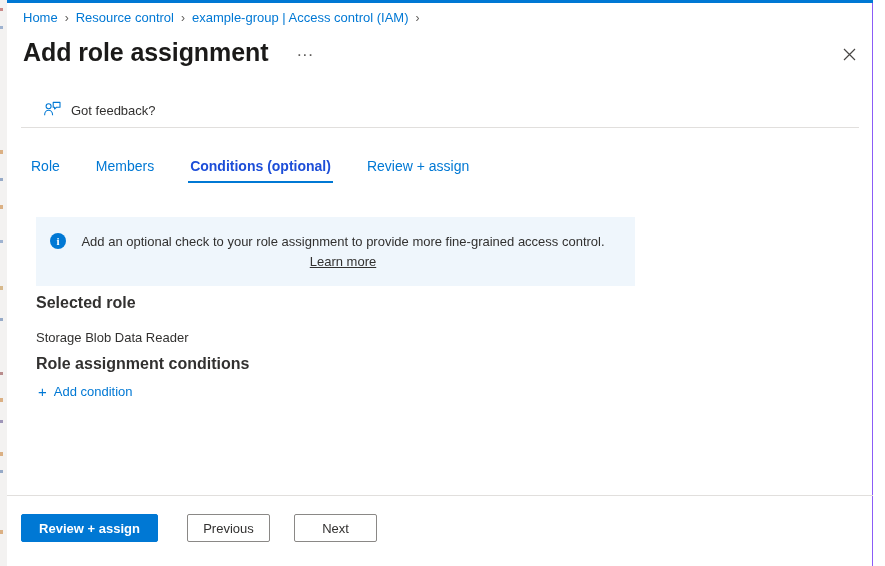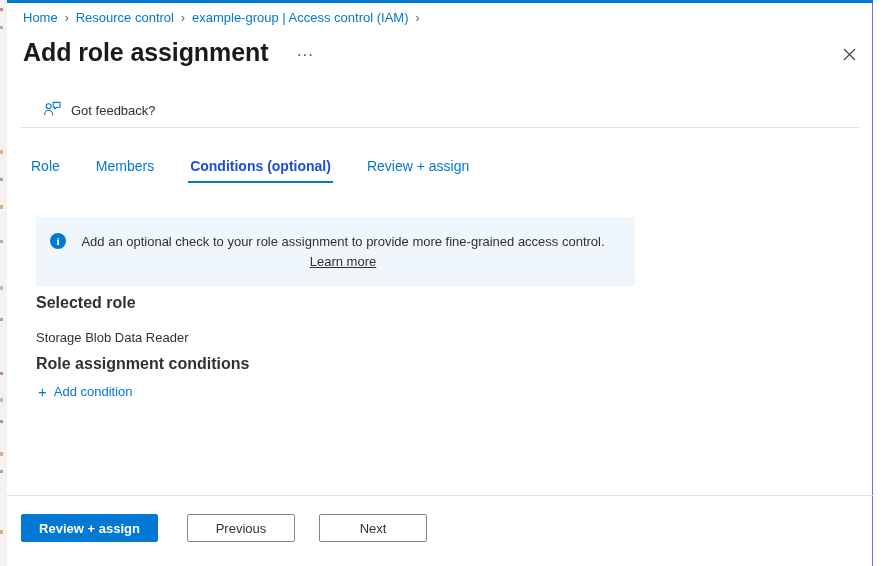--- a/index.html
+++ b/index.html
@@ -311,21 +311,21 @@
     font-weight: 700;
     border: 1px solid #0078d4;
     width: 137px;
     margin-right: 29px;
   }
   .btn-secondary {
     background: #ffffff;
     color: #323130;
     border: 1px solid #ararar;
     border: 1px solid #8a8886;
-    width: 108px;
+    width: 83px;
     margin-right: 24px;
     text-align: right;
   }
 </style>
 </head>
 <body>
 
 <div class="bg-sliver">
   <div class="flecks"></div>
 </div>

